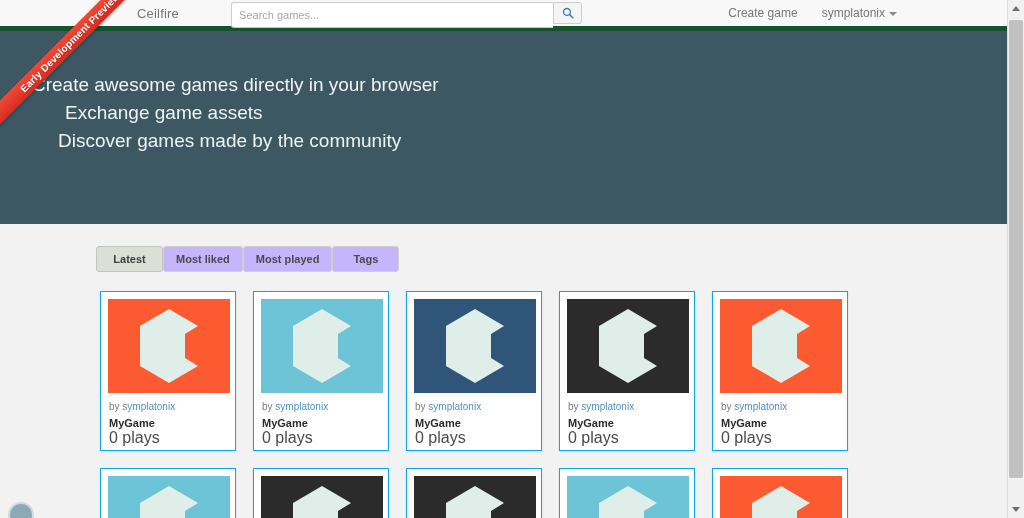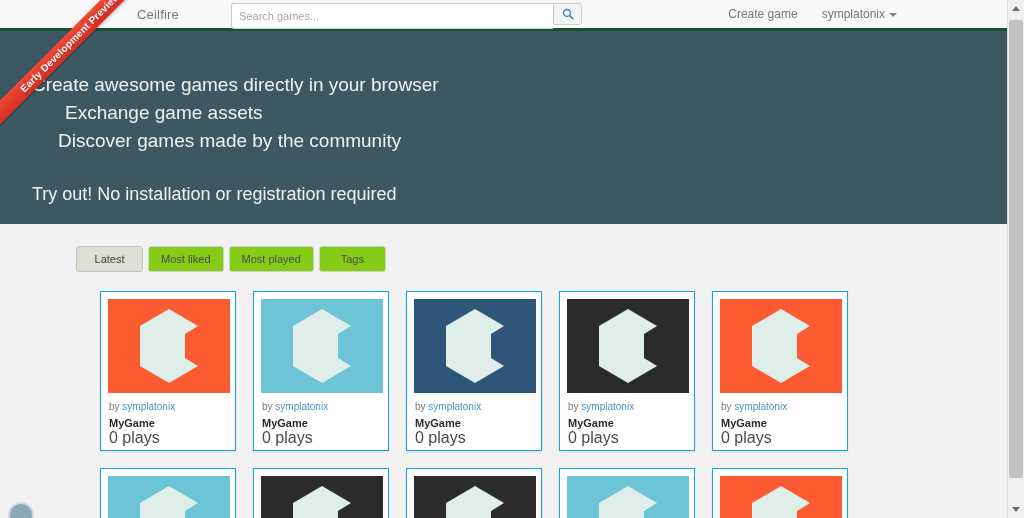--- a/index.html
+++ b/index.html
@@ -22,21 +22,21 @@
     left: 0; top: 0;
     width: 1007px; height: 518px;
     overflow: hidden;
     background: #f2f2f2;
   }
   
   #navbar {
     position: relative;
     height: 31px;
     background: #f8f8f8;
-    border-bottom: 3px solid #14532d;
+    border-bottom: 5px solid #14532d;
     display: flex;
     align-items: center;
     z-index: 5;
   }
   .brand {
     margin-left: 137px;
     font-size: 13px;
     color: #777;
     letter-spacing: .2px;
     text-decoration: none;
@@ -149,29 +149,29 @@
     line-height: 26px;
     color: #eef3f4;
     white-space: nowrap;
   }
   
   #content {
     padding: 22px 0 0 0;
     background: #f2f2f2;
   }
   .tabs {
-    margin-left: 76px;
-    display: flex;
-    gap: 5px;
+    margin-left: 96px;
+    display: flex;
+    font-weight: bold;
   }
   .tab {
     min-width: 67px;
     height: 26px;
     padding: 0 12px;
-    background: #84cc16;
+    background: #c4b5fd;
     border: 1px solid #cfcfcf;
     border-radius: 3px;
     font-size: 11px;
     color: #4a4a4a;
     display: flex;
     align-items: center;
     justify-content: center;
     cursor: pointer;
     white-space: nowrap;
   }
@@ -303,21 +303,20 @@
       <div class="navright">
         <a class="navlink" href="#">Create game</a>
         <a class="navlink" href="#"><span>symplatonix</span><i class="caret"></i></a>
       </div>
     </div>
 
     <div id="hero">
       <div class="line l1">Create awesome games directly in your browser</div>
       <div class="line l2">Exchange game assets</div>
       <div class="line l3">Discover games made by the community</div>
-      <div class="tag">Try out! No installation or registration required</div>
     </div>
 
     <div id="content">
       <div class="tabs" id="tabs">
           <div class="tab active">Latest</div>
           <div class="tab">Most liked</div>
           <div class="tab">Most played</div>
           <div class="tab">Tags</div>
         </div>
       <div class="grid" id="grid">

